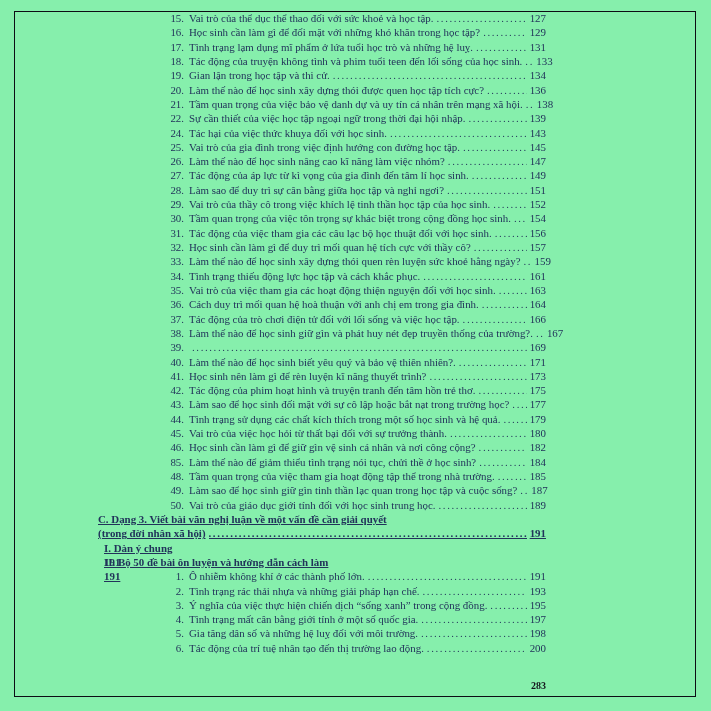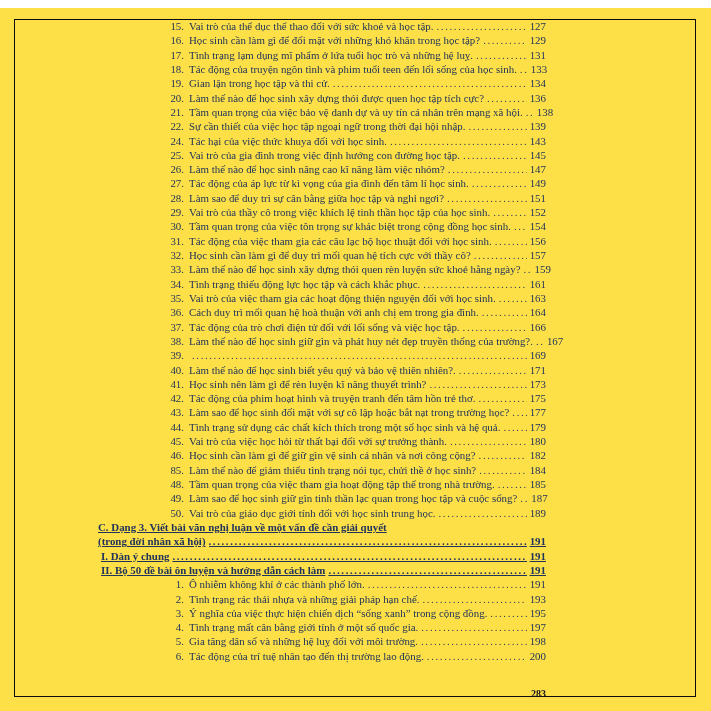--- a/index.html
+++ b/index.html
@@ -4,21 +4,21 @@
 <style>
   html,body{margin:0;padding:0;}
   body{
     width:711px;height:711px;
     background:#ffffff;
     font-family:"Liberation Serif","DejaVu Serif",serif;
     position:relative;
     overflow:hidden;
   }
   .page{
-    position:absolute;inset:0;background:#fde047;margin-top:8px;
+    position:absolute;inset:0;background:#86efac;
   }
   .page-border{
     position:absolute;left:14px;top:11px;right:15px;bottom:14px;
     border:1.6px solid #0c0c14;
     pointer-events:none;
   }
   .content{
     position:absolute;left:98px;top:11px;width:448px;
     color:#21335a;
   }
@@ -32,21 +32,21 @@
   .row .gap{flex:none;width:5px;}
   .row .text{flex:none;}
   .row .dots{flex:1 1 auto;overflow:hidden;white-space:nowrap;margin:0 3px;min-width:8px;}
   .row .dots::after{
     content:"........................................................................................................................................................................................................";
     letter-spacing:1.6px;
   }
   .row .page-no{flex:none;text-align:right;}
   .row.item{padding-left:66px;}
   .row.section,.row.section-cont,.row.sub{font-weight:bold;text-decoration:underline;}
-  .row.sub{padding-left:3px;}
+  .row.sub{padding-left:3px;flex-direction:column;}
   .footer{
     position:absolute;left:98px;top:675px;width:448px;
     text-align:right;
   }
   .footer .pagenum{
     font-weight:bold;font-size:10px;color:#14141c;
     font-family:"Liberation Serif","DejaVu Serif",serif;
   }
 </style>
 </head>
@@ -72,21 +72,21 @@
       <div class="row item">
         <span class="num">17.</span>
         <span class="gap"></span>
         <span class="text">Tình trạng lạm dụng mĩ phẩm ở lứa tuổi học trò và những hệ luỵ.</span>
         <span class="dots"></span>
         <span class="page-no">131</span>
       </div>
       <div class="row item">
         <span class="num">18.</span>
         <span class="gap"></span>
-        <span class="text">Tác động của truyện ngôn tình và phim tuổi teen đến lối sống của học sinh.</span>
+        <span class="text">Tác động của truyện không tình và phim tuổi teen đến lối sống của học sinh.</span>
         <span class="dots"></span>
         <span class="page-no">133</span>
       </div>
       <div class="row item">
         <span class="num">19.</span>
         <span class="gap"></span>
         <span class="text">Gian lận trong học tập và thi cử.</span>
         <span class="dots"></span>
         <span class="page-no">134</span>
       </div>

